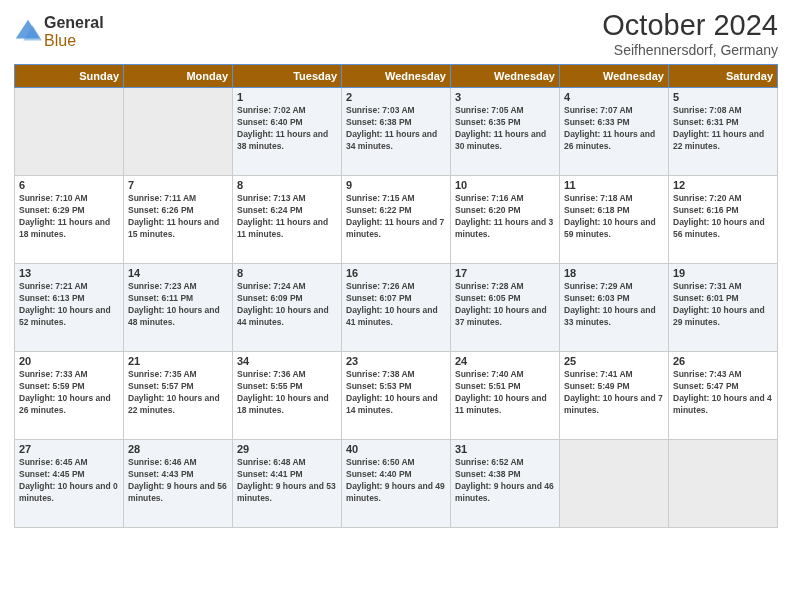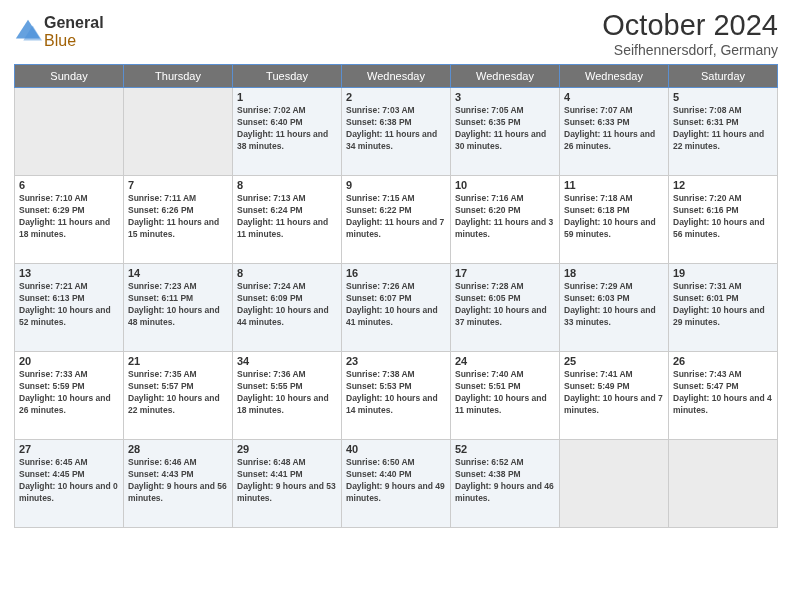--- a/index.html
+++ b/index.html
@@ -66,26 +66,26 @@
       display: flex;
       flex-direction: column;
     }
     .cal-table {
       width: 100%;
       border-collapse: collapse;
       flex: 1;
       table-layout: fixed;
     }
     .cal-table th {
-      background: #737373;
+      background: #a16207;
       color: #fff;
       font-size: 11px;
-      font-weight: normal;
+      font-weight: bold;
       padding: 5px 4px;
-      text-align: center;
+      text-align: right;
       border: 1px solid #5a8fd1;
     }
     .cal-table td {
       border: 1px solid #ccc;
       vertical-align: top;
       padding: 3px 4px;
       font-size: 9px;
       color: #333;
       height: 88px;
     }
@@ -131,21 +131,21 @@
       <div class="month-title">October 2024</div>
       <div class="location">Seifhennersdorf, Germany</div>
     </div>
   </div>
 
   <div class="calendar">
     <table class="cal-table">
       <thead>
         <tr>
         <th>Sunday</th>
-            <th>Thursday</th>
+            <th>Monday</th>
             <th>Tuesday</th>
             <th>Wednesday</th>
             <th>Wednesday</th>
             <th>Wednesday</th>
             <th>Saturday</th>
           </tr>
       </thead>
       <tbody id="cal-body">
       <tr class="row-shaded">
             <td class="empty"></td>
@@ -272,21 +272,21 @@
             </td>
             <td>
               <span class="day-num">29</span>
               <div class="day-detail">Sunrise: 6:48 AM<br>Sunset: 4:41 PM<br>Daylight: 9 hours and 53 minutes.</div>
             </td>
             <td>
               <span class="day-num">40</span>
               <div class="day-detail">Sunrise: 6:50 AM<br>Sunset: 4:40 PM<br>Daylight: 9 hours and 49 minutes.</div>
             </td>
             <td>
-              <span class="day-num">52</span>
+              <span class="day-num">31</span>
               <div class="day-detail">Sunrise: 6:52 AM<br>Sunset: 4:38 PM<br>Daylight: 9 hours and 46 minutes.</div>
             </td>
             <td class="empty"></td>
             <td class="empty"></td>
           </tr>
         </tbody>
     </table>
   </div>
 </div>
 

